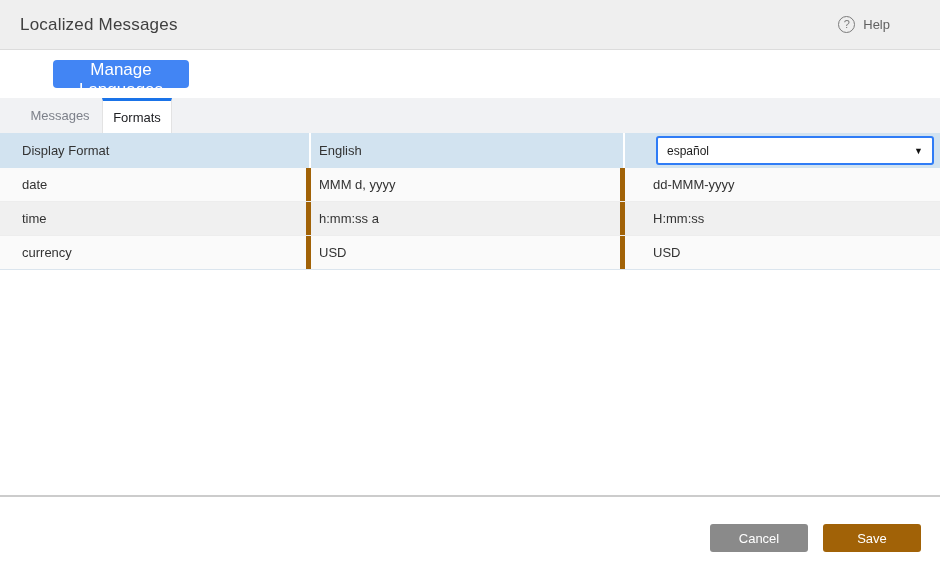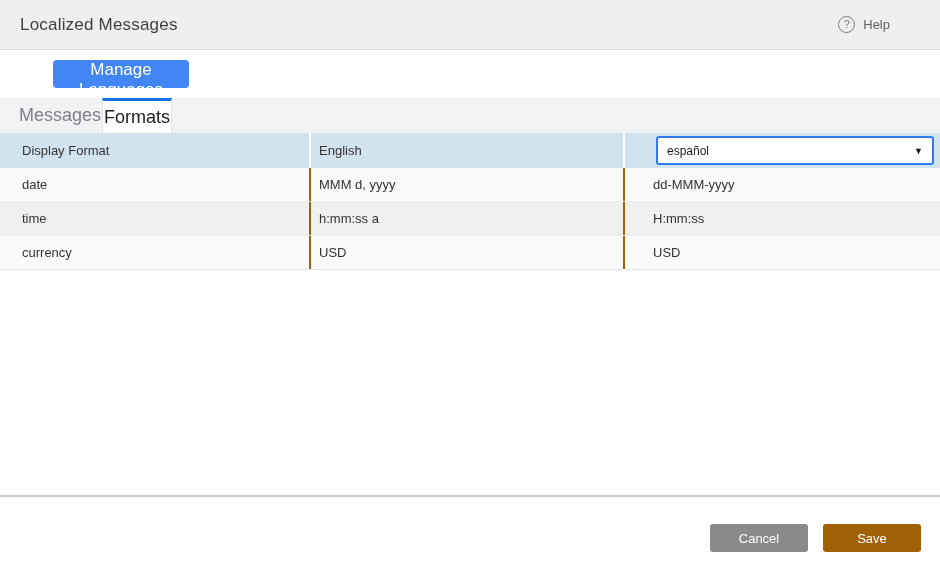--- a/index.html
+++ b/index.html
@@ -19,32 +19,32 @@
 
   
   .manage-btn { position:absolute; top:60px; left:13px; width:136px; height:28px;
                 background:#4285f4; color:#ffffff; font-size:17px; border:none;
                 border-radius:4px; font-family:"Liberation Sans", sans-serif; cursor:pointer;margin-left:40px; }
 
   
   .tabstrip { position:absolute; top:98px; left:0; width:940px; height:35px;
               background:#f1f2f4; display:flex; border-bottom:0; }
   .tab { height:35px; display:flex; align-items:center; justify-content:center;
-         font-size:18px; cursor:pointer; }
+         font-size:13px; cursor:pointer; }
   .tab-inactive { width:70px; margin-left:25px; color:#7d818a; }
   .tab-active { width:70px; margin-left:7px; background:#ffffff; color:#202124;
                 border-top:3px solid #1a73e8; border-left:1px solid #e3e3e3;
                 border-right:1px solid #e3e3e3; }
 
   
   .formats-table { position:absolute; top:133px; left:0; width:940px; }
   .thead { display:flex; height:35px; background:#d2e3f0; }
   .thead .cell { border-right:2px solid #ffffff; }
   .trow { display:flex; height:34px; border-bottom:1px solid #ededed; }
-  .trow .cell { border-right:2px solid #a16207; }
+  .trow .cell { border-right:5px solid #a16207; }
   .trow:last-child { border-bottom:1px solid #dbe5ee; }
   .row-light { background:#fafafa; }
   .row-gray  { background:#f0f0f0; }
   .cell { display:flex; align-items:center; font-size:13px; color:#333333; }
   .c1 { width:311px; padding-left:22px; }
   .c2 { width:314px; padding-left:8px; }
   .c3 { flex:1; padding-left:28px; border-right:none !important; }
 
   
   .lang-select { width:278px; height:29px; margin-left:3px; background:#ffffff;

